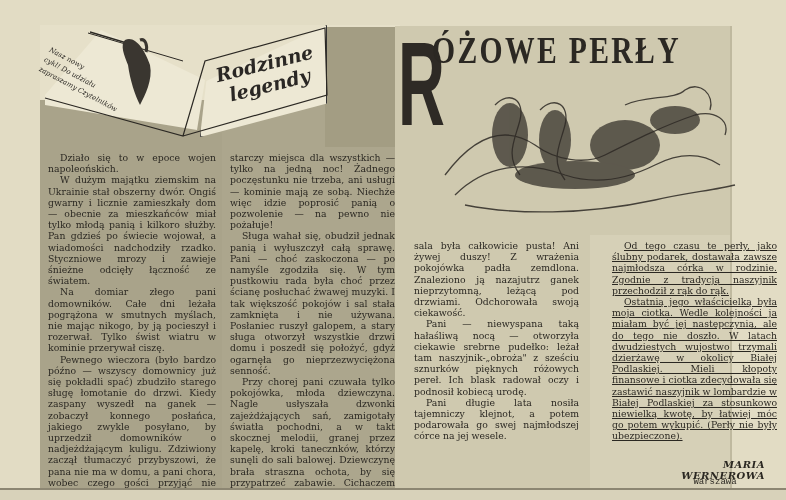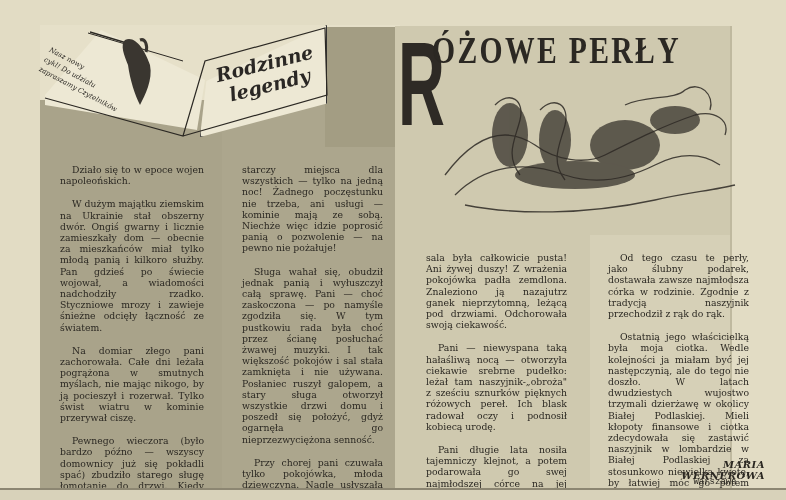--- a/index.html
+++ b/index.html
@@ -80,25 +80,25 @@
     font-size:38px; letter-spacing:3px; color:#2b2823;
     transform:scaleX(0.78); transform-origin:left top;
   }
   .illustration { position:absolute; left:425px; top:65px; width:320px; height:160px; }
   
   .col {
     position:absolute; font-family:"DejaVu Serif", serif;
     font-size:9.3px; line-height:11.2px; color:#2b2822;
     text-align:justify;
   }
-  .col p { margin:12px; text-indent:12px; }
+  .col p { margin:0; text-indent:12px; }
   .col1 { left:48px; top:152px; width:168px; }
   .col2 { left:230px; top:152px; width:165px; }
   .col3 { left:414px; top:240px; width:165px; }
-  .col4 { left:596px; top:240px; width:165px; }
+  .col4 { left:612px; top:240px; width:165px;text-decoration:underline; }
   .signature {
     position:absolute; left:650px; top:459px; width:115px; text-align:right;
     font-family:"DejaVu Serif", serif; font-style:italic; font-weight:bold;
     font-size:10px; letter-spacing:0.5px; color:#2b2822;
   }
   .place {
     position:absolute; left:675px; top:477px; width:80px; text-align:center;
     font-family:Liberation Mono, monospace; font-size:9px; color:#2b2822;
   }
 </style>
@@ -148,21 +148,21 @@
     <ellipse cx="130" cy="75" rx="16" ry="30"></ellipse>
     <ellipse cx="200" cy="80" rx="35" ry="25"></ellipse>
     <ellipse cx="150" cy="110" rx="60" ry="14"></ellipse>
     <ellipse cx="250" cy="55" rx="25" ry="14"></ellipse>
   </g>
 </svg>
 
 <div class="col col1">
   <p>Działo się to w epoce wojen napoleońskich.</p>
   <p>W dużym majątku ziemskim na Ukrainie stał obszerny dwór. Ongiś gwarny i licznie zamieszkały dom — obecnie za mieszkańców miał tylko młodą panią i kilkoro służby. Pan gdzieś po świecie wojował, a wiadomości nadchodziły rzadko. Styczniowe mrozy i zawieje śnieżne odcięły łączność ze światem.</p>
-  <p>Na domiar złego pani zachorowała. Całe dni leżała pogrążona w smutnych myślach, nie mając nikogo, by ją pocieszył i rozerwał. Tylko świst wiatru w kominie przerywał ciszę.</p>
+  <p>Na domiar złego pani domowników. Całe dni leżała pogrążona w smutnych myślach, nie mając nikogo, by ją pocieszył i rozerwał. Tylko świst wiatru w kominie przerywał ciszę.</p>
   <p>Pewnego wieczora (było bardzo późno — wszyscy domownicy już się pokładli spać) zbudziło starego sługę łomotanie do drzwi. Kiedy zaspany wyszedł na ganek — zobaczył konnego posłańca, jakiego zwykle posyłano, by uprzedził domowników o nadjeżdżającym kuligu. Zdziwiony zaczął tłumaczyć przybyszowi, że pana nie ma w domu, a pani chora, wobec czego gości przyjąć nie mogą.</p>
   <p>Posłaniec jednak nalegał, że kulig jedzie z daleka, a tu mróz i śnieżyca, chcą się ogrzać w domu, przecież budynek obszerny,</p>
 </div>
 
 <div class="col col2">
   <p style="text-indent:0">starczy miejsca dla wszystkich — tylko na jedną noc! Żadnego poczęstunku nie trzeba, ani usługi — kominie mają ze sobą. Niechże więc idzie poprosić panią o pozwolenie — na pewno nie pożałuje!</p>
   <p>Sługa wahał się, obudził jednak panią i wyłuszczył całą sprawę. Pani — choć zaskoczona — po namyśle zgodziła się. W tym pustkowiu rada była choć przez ścianę posłuchać żwawej muzyki. I tak większość pokojów i sal stała zamknięta i nie używana. Posłaniec ruszył galopem, a stary sługa otworzył wszystkie drzwi domu i poszedł się położyć, gdyż ogarnęła go nieprzezwyciężona senność.</p>
   <p>Przy chorej pani czuwała tylko pokojówka, młoda dziewczyna. Nagle usłyszała dzwonki zajeżdżających sań, zamigotały światła pochodni, a w takt skocznej melodii, granej przez kapelę, kroki tanecznków, którzy sunęli do sali balowej. Dziewczynę brała straszna ochota, by się przypatrzeć zabawie. Cichaczem wymknęła się z sypialni pani i przyłożyła oko do dziurki od klucza w drzwiach wiodących do sali.</p>
 
 </div>

